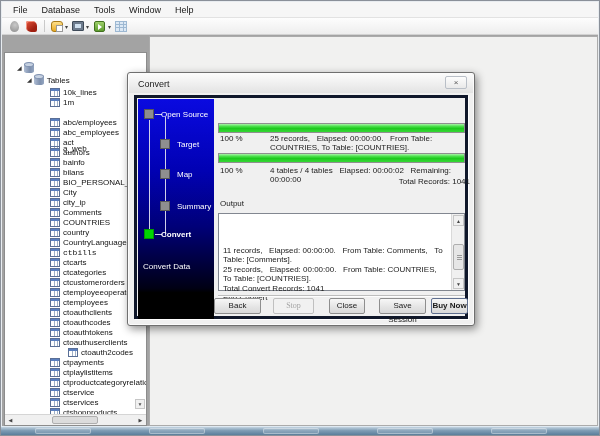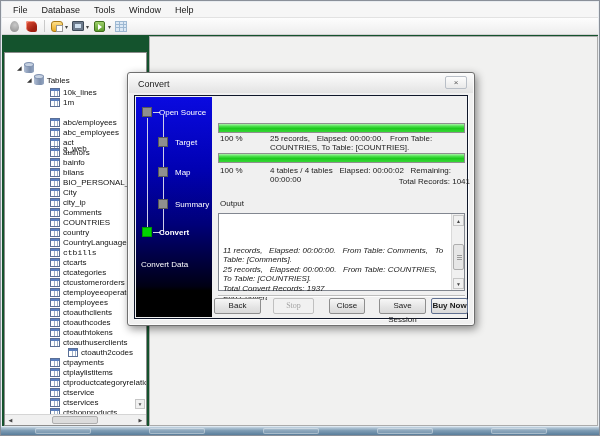--- a/index.html
+++ b/index.html
@@ -1,17 +1,17 @@
 <!DOCTYPE html>
 <html><head>
 <meta charset="utf-8">
 <style>
   * { margin:0; padding:0; box-sizing:border-box; }
   html,body { width:600px; height:436px; font-family:"Liberation Sans", sans-serif; }
-  .screen { position:relative; width:600px; height:436px; background:#14532d; overflow:hidden;
+  .screen { position:relative; width:600px; height:436px; background:#a3a3a3; overflow:hidden;
             border:1px solid #8a9099; box-shadow: inset 0 0 0 1px #e8ecf0; }
 
   
   .menubar { position:absolute; left:1px; top:1px; right:1px; height:16px; background:#f6f6f6;
              border-bottom:1px solid #e2e2e2; display:flex; align-items:center; padding-left:4px; }
   .mi { font-size:9px; color:#1a1a1a; padding:2px 7px; cursor:default; }
 
   
   .toolbar { position:absolute; left:1px; top:17px; right:1px; height:17px;
              background:linear-gradient(180deg,#fdfdfd,#eeeeee); border-bottom:1px solid #d2d2d2;
@@ -64,40 +64,40 @@
   .tseg { position:absolute; top:1px; bottom:1px; width:56px; border:1px solid rgba(255,255,255,.35); border-radius:2px; background:rgba(255,255,255,.12); }
 
   
   .dialog { position:absolute; left:126px; top:71px; width:348px; height:254px; background:#f0f0f0;
             border:1px solid #6f6f6f; border-radius:3px; box-shadow:2px 3px 8px rgba(0,0,0,.45), inset 0 0 0 1px #fbfbfb; z-index:10; }
   .dtitle { position:absolute; left:1px; top:1px; right:1px; height:19px; border-radius:2px 2px 0 0;
             background:linear-gradient(180deg,#fbfbfb,#ededed 60%,#e3e3e3); display:flex; align-items:center; }
   .dtitle-text { font-size:9px; color:#1a1a1a; margin-left:9px; }
   .dclose { position:absolute; right:7px; top:3px; width:22px; height:13px; background:linear-gradient(180deg,#fdfdfd,#e9e9e9);
             border:1px solid #b9bfc7; border-radius:2px; font-size:8px; color:#555; text-align:center; line-height:12px; }
-  .dframe { position:absolute; left:6px; top:22px; width:334px; height:224px; border:1px solid #0f172a;
+  .dframe { position:absolute; left:6px; top:22px; width:334px; height:224px; border:3px solid #0f172a;
             box-shadow:1px 1px 0 rgba(255,255,255,.9); background:#f0f0f0; }
 
   
   .wizard { position:absolute; left:1px; top:1px; width:76px; height:220px;
             background:linear-gradient(180deg,#0a0ae0 0%,#0101b4 32%,#000078 58%,#000038 76%,#000014 86%,#000000 88%); }
   .wline { position:absolute; background:#cfcfe8; }
   .sbox { position:absolute; width:10px; height:10px; background:#8f8f8f; border:1px solid #585858; }
   .sbox.cur { background:#00d600; border-color:#009800; }
   .slbl { position:absolute; font-size:8px; color:#ffffff; white-space:nowrap; }
   .slbl.cur { font-weight:bold; }
   .wfooter { position:absolute; left:5px; top:163px; font-size:8px; color:#fff; }
 
   
   .pbar { position:absolute; left:90px; width:247px; height:10px; border:1px solid #8f8f8f; background:#e8e8e8; }
   .pfill { height:100%; background:linear-gradient(180deg,#a8f3a8 0%,#4ae04a 30%,#1ec91e 55%,#36d836 100%); }
   .ptext { position:absolute; font-size:8px; color:#1a1a1a; }
   .pinfo { position:absolute; font-size:8px; color:#1a1a1a; line-height:9px; white-space:pre-wrap; }
   .outbox { position:absolute; left:90px; top:140px; width:247px; height:78px; background:#fff; border:1px solid #828790; }
-  .outtext { position:absolute; left:4px; top:3px; width:224px; font-size:8px; line-height:9.5px; color:#1a1a1a; white-space:pre-wrap;font-style:italic; }
+  .outtext { position:absolute; left:4px; top:3px; width:224px; font-size:8px; line-height:9.5px; color:#1a1a1a; white-space:pre-wrap; }
   .vscroll { position:absolute; right:0; top:0; bottom:0; width:13px; background:#f0f0f0; border-left:1px solid #d9d9d9; }
   .vbtn { position:absolute; left:1px; width:11px; height:11px; background:#f0f0f0; border:1px solid #c6c6c6; font-size:5px; color:#444; text-align:center; line-height:10px; }
   .vbtn-u { top:1px; } .vbtn-d { bottom:1px; }
   .vthumb { position:absolute; left:1px; top:30px; width:11px; height:26px; background:#e6e6e6; border:1px solid #aeaeae; border-radius:2px; }
   .vthumb::before { content:""; position:absolute; left:3px; top:10px; width:5px; height:1px; background:#9a9a9a; box-shadow:0 2px 0 #9a9a9a, 0 4px 0 #9a9a9a; }
   .sep { position:absolute; left:90px; top:222px; width:247px; height:0; border-top:1px solid #bdbdbd; border-bottom:1px solid #fdfdfd; }
   .btn { position:absolute; top:225px; height:16px; background:linear-gradient(180deg,#f7f7f7,#e5e5e5 55%,#d9d9d9);
          border:1px solid #8e8e8e; border-radius:2px; font-size:8px; color:#1a1a1a; text-align:center; line-height:14px; }
   .btn.disabled { color:#a5a5a5; border-color:#c0c0c0; background:#f1f1f1; }
   .btn.bold { font-weight:bold; border-color:#5f6f8f; }
@@ -383,21 +383,21 @@
         <div class="pfill" style="width:100%;"></div>
       </div>
     <span class="ptext" style="left:92px; top:93px;">100 %</span>
     <div class="pinfo" style="left:142px; top:93px; width:200px;">4 tables / 4 tables   Elapsed: 00:00:02   Remaining: 00:00:00</div>
     <div class="pinfo" style="left:142px; top:104px; width:200px;text-align:right;">Total Records: 1041</div>
 
     <span class="ptext" style="left:92px; top:126px;">Output</span>
     <div class="outbox">
       <div class="outtext">
         
-      <div class="outline">11 records,   Elapsed: 00:00:00.   From Table: Comments,   To Table: [Comments].</div><div class="outline">25 records,   Elapsed: 00:00:00.   From Table: COUNTRIES,   To Table: [COUNTRIES].</div><div class="outline">Total Convert Records: 1937</div><div class="outline">End Convert</div></div>
+      <div class="outline">11 records,   Elapsed: 00:00:00.   From Table: Comments,   To Table: [Comments].</div><div class="outline">25 records,   Elapsed: 00:00:00.   From Table: COUNTRIES,   To Table: [COUNTRIES].</div><div class="outline">Total Convert Records: 1041</div><div class="outline">End Convert</div></div>
       <div class="vscroll">
         <span class="vbtn vbtn-u">▲</span>
         <span class="vthumb"></span>
         <span class="vbtn vbtn-d">▼</span>
       </div>
     </div>
 
     <div class="sep"></div>
 
     <div class="btn btn-back">Back</div>

